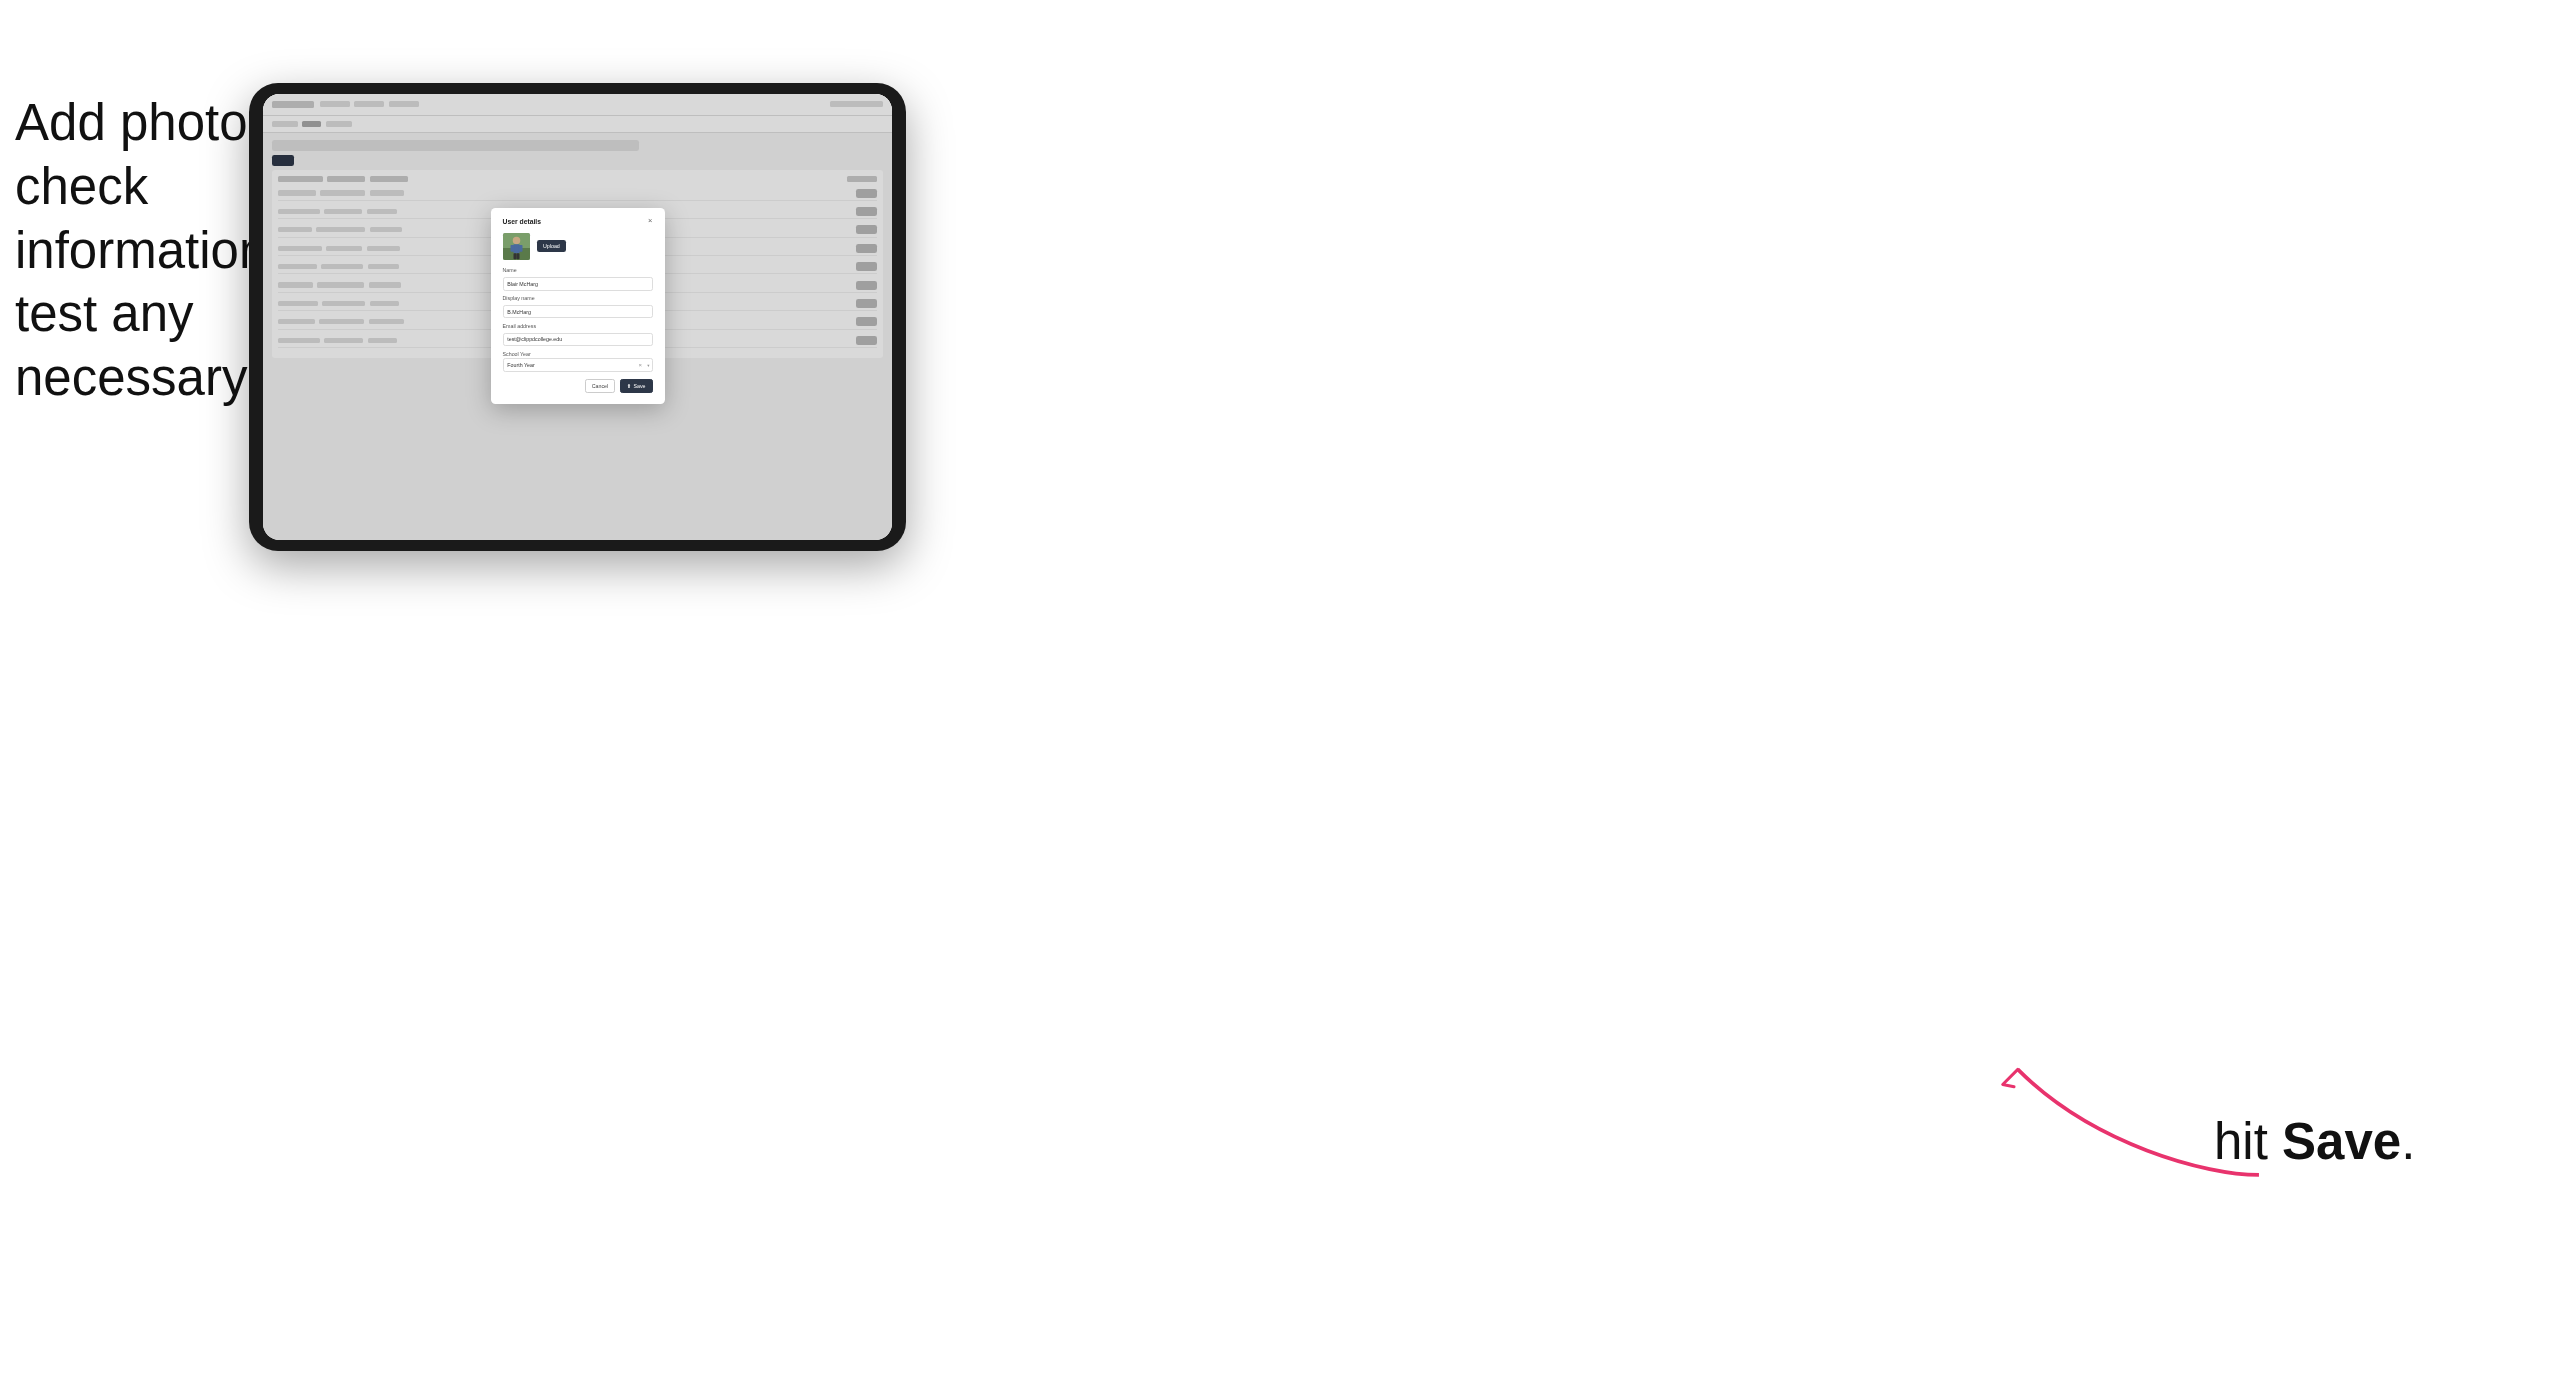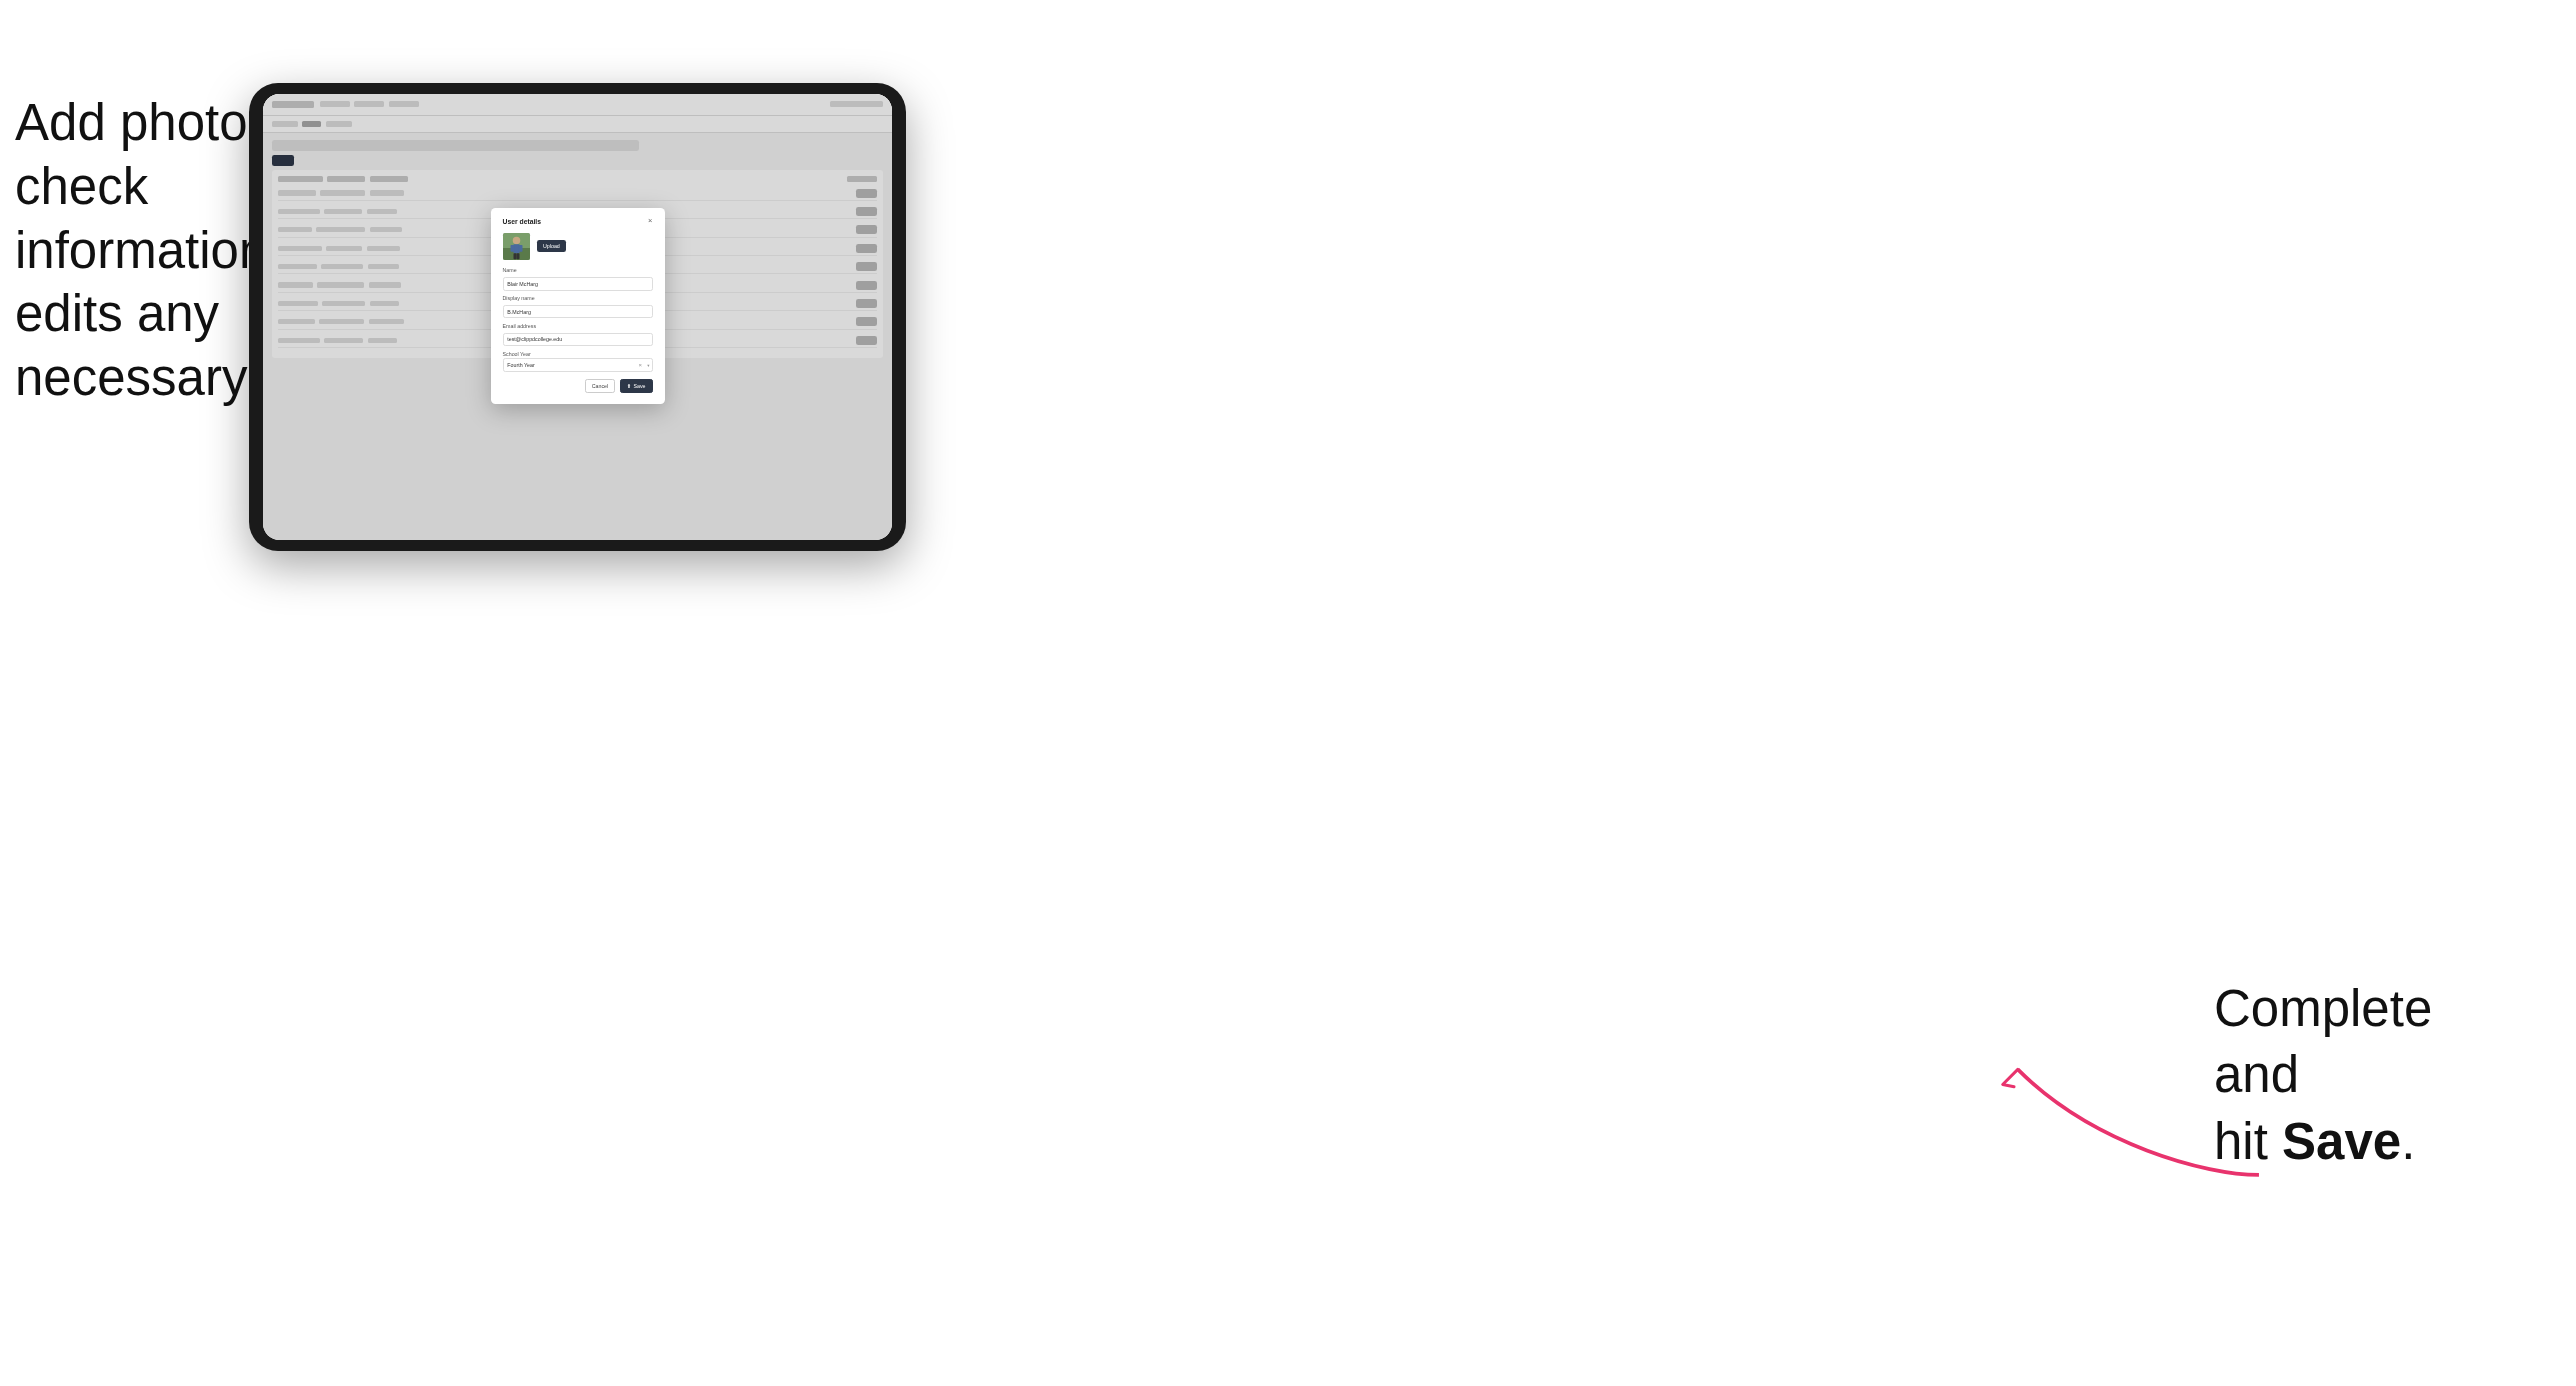--- a/index.html
+++ b/index.html
@@ -347,21 +347,21 @@
     .arrow-svg {
       position: absolute;
     }
   </style>
 </head>
 <body>
 
 <div class="annotation-left">
   <span>Add photo, check</span><br>
   <span>information and</span><br>
-  <span>edits any</span><br>
+  <span>test any</span><br>
   <span>necessary edits.</span>
 </div>
 
 <svg class="arrow-svg" style="left:355px;top:249px;width:302px;height:166px;" viewBox="0 0 400 220" fill="none" xmlns="http://www.w3.org/2000/svg">
   <path d="M 30 40 C 120 40, 300 100, 370 170" stroke="#e8336d" stroke-width="5" fill="none"></path>
   <polygon points="370,170 350,160 365,150" fill="#e8336d"></polygon>
   <polygon points="365,175 350,155 360,145" fill="#e8336d" transform="rotate(15, 365, 165)"></polygon>
 
   <path d="M 358 158 L 378 176 L 365 178" stroke="#e8336d" stroke-width="4" fill="none" stroke-linecap="round" stroke-linejoin="round"></path>
 </svg>
@@ -533,16 +533,16 @@
           </div>
 
         </div>
       </div>
 
     </div>
   </div>
 </div>
 
 <div class="annotation-right">
-  <span>Complete and</span><br>
+  <br>
   <span>hit <strong>Save</strong><span>.</span></span>
 </div>
 
 
 </body></html>

